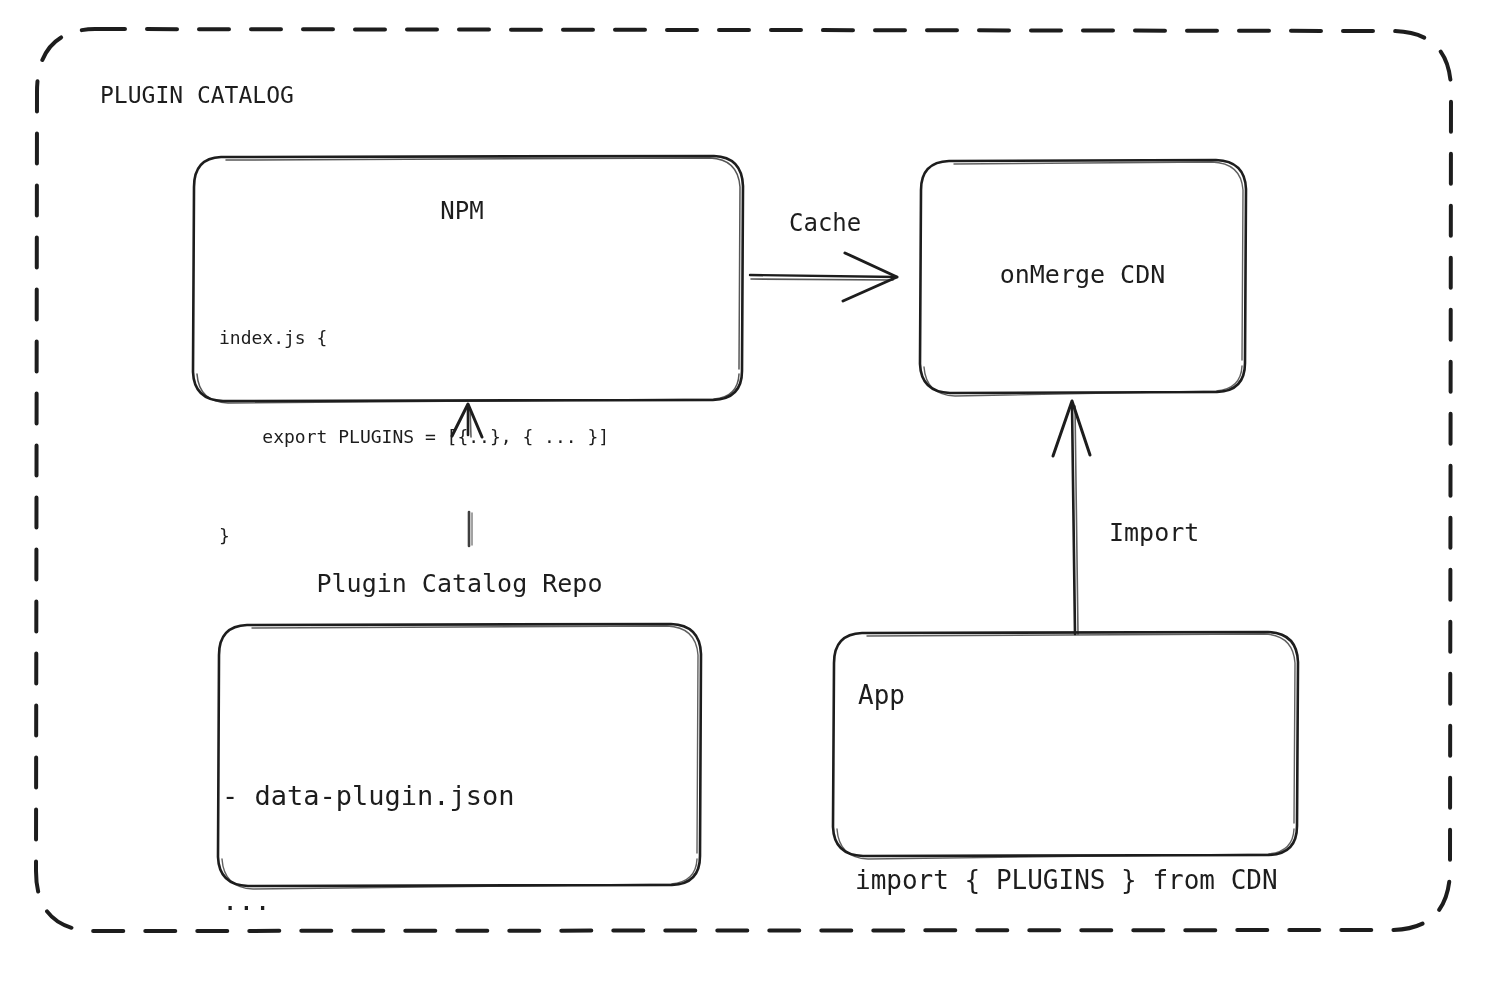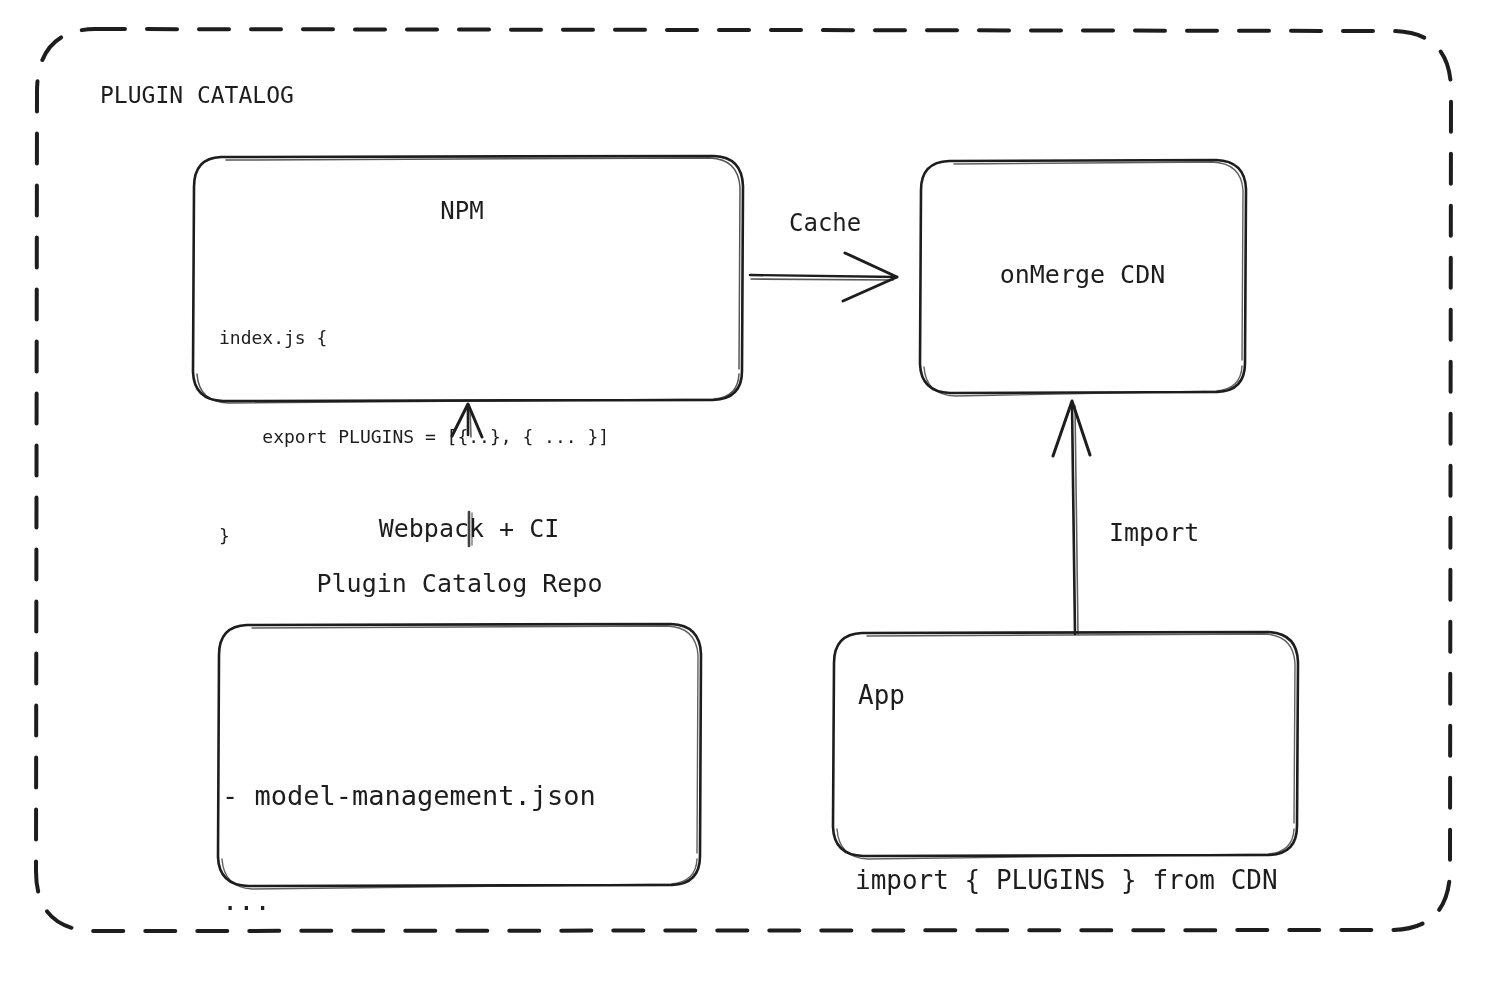--- a/index.html
+++ b/index.html
@@ -185,29 +185,28 @@
   <div>index.js {</div>
   <div>    export PLUGINS = [{..}, { ... }]</div>
   <div>}</div>
 </div>
 
 <div class="txt cdn-title">onMerge CDN</div>
 
 <div class="txt cache-label">Cache</div>
 
 <div class="txt webpack-label">
-  <div>Webpack + CI</div>
 </div>
 
 <div class="txt import-label">Import</div>
 
 <div class="txt repo-label">Plugin Catalog Repo</div>
 
 <div class="txt repo-code">
-  <div>- model-management.json</div>
+  <div>- data-plugin.json</div>
   <div>...</div>
 </div>
 
 <div class="txt app-title">App</div>
 
 <div class="txt app-code">
   <div>import { PLUGINS } from CDN</div>
   
 </div>
 

